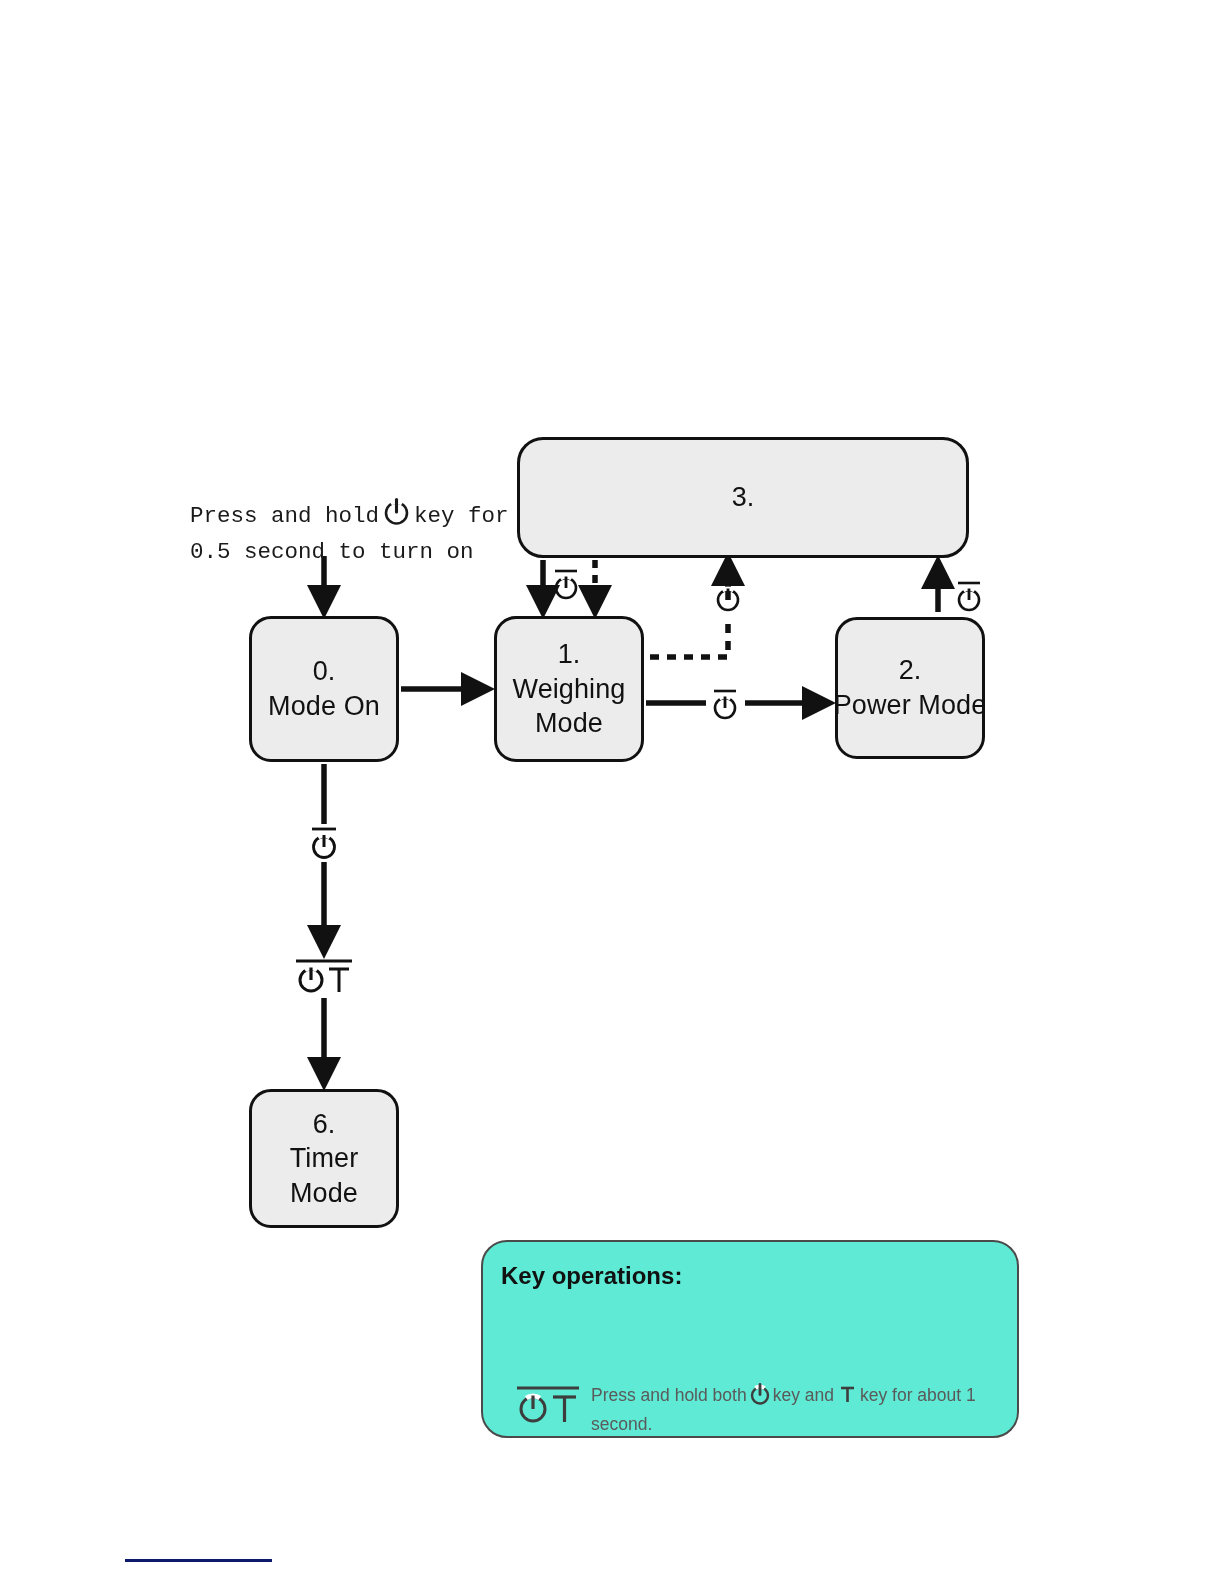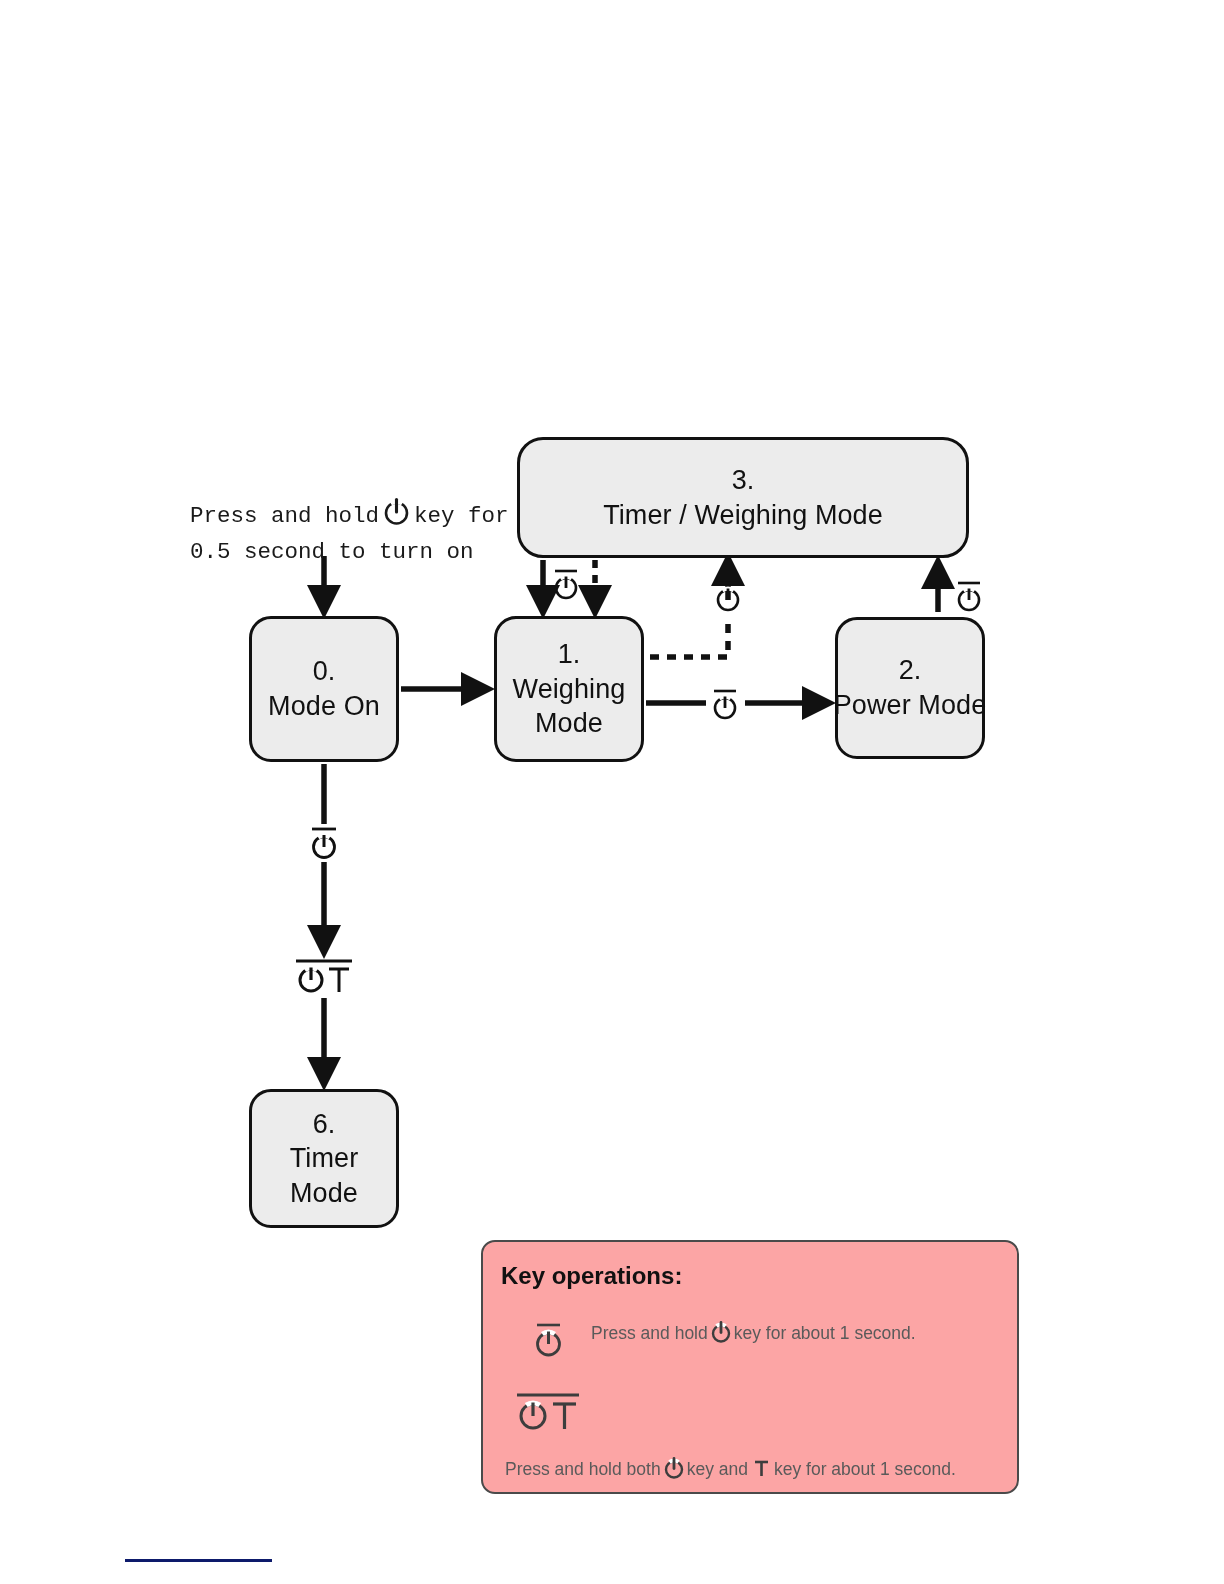--- a/index.html
+++ b/index.html
@@ -80,25 +80,25 @@
     position: absolute;
     line-height: 0;
   }
 
   
   #legend {
     position: absolute;
     left: 481px;
     top: 1240px;
     width: 538px;
-    height: 254px;
+    height: 198px;
     box-sizing: border-box;
-    background: #fca5a5;
+    background: #5eead4;
     border: 2.5px solid #4a4a4a;
-    border-radius: 14px;
+    border-radius: 26px;
   }
   #legend-title {
     position: absolute;
     left: 18px;
     top: 20px;
     font-size: 24px;
     font-weight: bold;
     color: #111111;
   }
   .legend-row {
@@ -119,21 +119,21 @@
     line-height: 1.42;
     color: #5a5a5a;
     padding-top: 2px;
   }
   .legend-row .lg-text .icon-inline {
     display: inline-block;
     vertical-align: -4px;
     margin: 0 3px;
   }
   #legend-row-1 { left: 22px; top: 76px;  width: 500px; }
-  #legend-row-2 { left: 22px; top: 126px; width: 500px; flex-direction: column; }
+  #legend-row-2 { left: 22px; top: 138px; width: 500px; }
 
   
   #footer-rule {
     position: absolute;
     left: 125px;
     top: 1559px;
     width: 147px;
     height: 3px;
     background: #0d1a6b;
   }
@@ -252,21 +252,20 @@
         <circle cx="13.5" cy="17" r="10.5" fill="none" stroke="#1a1a1a" stroke-width="2.6"></circle>
         <path d="M 7.7 7.3 A 10.5 10.5 0 0 1 19.3 7.3" fill="none" stroke="#ffffff" stroke-width="4.6"></path>
         <line x1="13.5" y1="3.5" x2="13.5" y2="16" stroke="#1a1a1a" stroke-width="3.1" stroke-linecap="round"></line>
       </svg></span><span>key for</span>
     <br>
     <span>0.5 second to turn on</span>
   </div>
 
   <div class="state-box" id="box-timerweigh">
     <span class="ln">3.</span>
-    <span class="ln">Timer / Weighing Mode</span>
   </div>
 
   <div class="state-box" id="box-power-on">
     <span class="ln">0.</span>
     <span class="ln">Mode On</span>
   </div>
 
   <div class="state-box" id="box-weighing">
     <span class="ln">1.</span>
     <span class="ln">Weighing</span>
@@ -280,38 +279,20 @@
 
   <div class="state-box" id="box-setup">
     <span class="ln">6.</span>
     <span class="ln">Timer</span>
     <span class="ln">Mode</span>
   </div>
 
   <div id="legend">
     <div id="legend-title">Key operations:</div>
 
-    <div class="legend-row" id="legend-row-1">
-      <div class="lg-icon">
-        <svg width="34" height="44" viewBox="0 0 34 44" aria-label="power-hold-icon">
-          <line x1="6" y1="7" x2="29" y2="7" stroke="#3d3d3d" stroke-width="2.6"></line>
-          <circle cx="17.5" cy="26" r="11" fill="none" stroke="#3d3d3d" stroke-width="2.8"></circle>
-          <path d="M 11.3 15.9 A 11 11 0 0 1 23.7 15.9" fill="none" stroke="#ffffff" stroke-width="4.6"></path>
-          <line x1="17.5" y1="13.5" x2="17.5" y2="26" stroke="#3d3d3d" stroke-width="3"></line>
-        </svg>
-      </div>
-      <div class="lg-text">
-        <span>Press and hold</span><span class="icon-inline">
-          <svg width="20" height="23" viewBox="0 0 20 23" aria-label="power-icon">
-            <circle cx="10" cy="13.5" r="8" fill="none" stroke="#3d3d3d" stroke-width="2.4"></circle>
-            <path d="M 5.5 6 A 8 8 0 0 1 14.5 6" fill="none" stroke="#ffffff" stroke-width="4"></path>
-            <line x1="10" y1="2.5" x2="10" y2="12.5" stroke="#3d3d3d" stroke-width="2.8" stroke-linecap="round"></line>
-          </svg></span><span>key for about 1 second.</span>
-      </div>
-    </div>
 
     <div class="legend-row" id="legend-row-2">
       <div class="lg-icon">
         <svg width="70" height="48" viewBox="0 0 70 48" aria-label="power-t-hold-icon">
           <line x1="4" y1="8" x2="66" y2="8" stroke="#3d3d3d" stroke-width="2.8"></line>
           <circle cx="20" cy="29" r="12" fill="none" stroke="#3d3d3d" stroke-width="3"></circle>
           <path d="M 13.2 18 A 12 12 0 0 1 26.8 18" fill="none" stroke="#ffffff" stroke-width="5"></path>
           <line x1="20" y1="15.5" x2="20" y2="29" stroke="#3d3d3d" stroke-width="3.2"></line>
           <line x1="40" y1="17" x2="63" y2="17" stroke="#3d3d3d" stroke-width="3.2"></line>
           <line x1="51.5" y1="17" x2="51.5" y2="42" stroke="#3d3d3d" stroke-width="3.2"></line>

